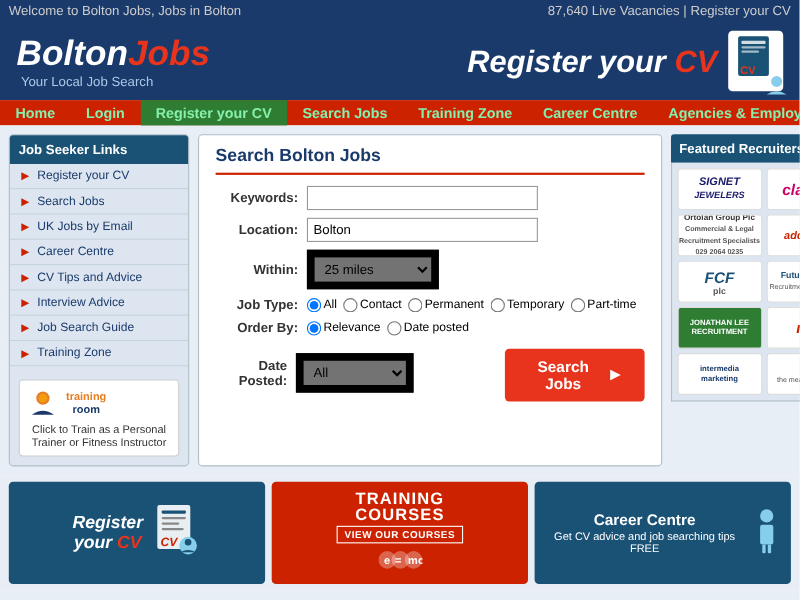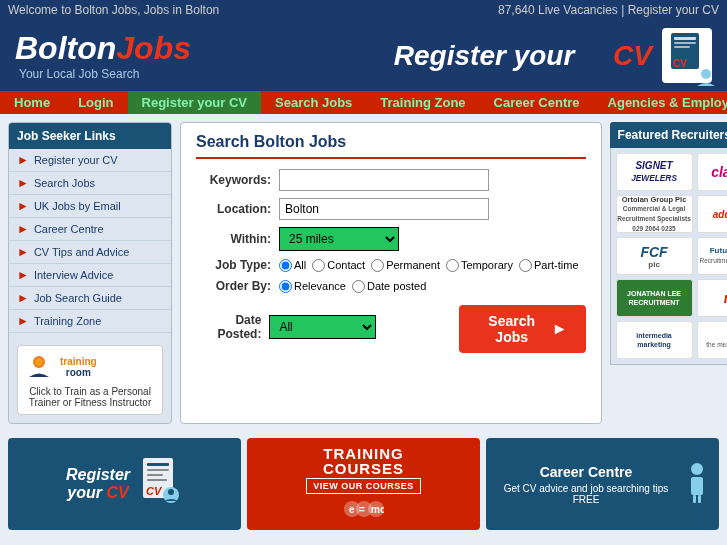--- a/index.html
+++ b/index.html
@@ -9,21 +9,21 @@
     .top-bar { background: #1a3a6b; color: #ccc; font-size: 12px; padding: 3px 8px; display: flex; justify-content: space-between; }
 
     
     .header { background: #1a3a6b; padding: 8px 15px; display: flex; align-items: center; justify-content: space-between; }
     .logo-area {}
     .logo-bolton { font-size: 32px; font-weight: bold; color: #fff; font-style: italic; }
     .logo-bolton span { color: #e8341c; }
     .logo-subtitle { color: #aac8e8; font-size: 12px; margin-left: 4px; }
     .register-cv-banner { display: flex; align-items: center; }
     .register-cv-text { font-size: 28px; font-weight: bold; color: #fff; font-style: italic; margin-right: 10px; }
-    .register-cv-text span { color: #e8341c; margin-left: 31px; }
+    .register-cv-text span { color: #e8341c; }
     .cv-icon { width: 50px; height: 55px; background: #fff; border-radius: 4px; display: flex; align-items: center; justify-content: center; position: relative; }
 
     
     .nav { background: #cc2200; display: flex; align-items: stretch; }
     .nav-item { color: #86efac; padding: 4px 14px; font-size: 13px; font-weight: bold; cursor: pointer; white-space: nowrap; }
     .nav-item.active { background: #2e7d32; }
 
     
     .main-content { display: flex; gap: 0; padding: 8px; background: #e8eef5; }
 
@@ -33,21 +33,21 @@
     .sidebar-item { display: flex; align-items: center; padding: 4px 8px; color: #1a3a6b; cursor: pointer; font-size: 11px; border-bottom: 1px solid #c5d3e0; }
     .sidebar-arrow { color: #cc2200; margin-right: 5px; font-size: 12px; }
     .training-room { background: #fff; border: 1px solid #ccc; border-radius: 4px; padding: 6px; text-align: center; font-size: 10px; color: #333; }
 
     
     .search-area { flex: 1; background: #fff; border: 1px solid #b0bec5; border-radius: 4px; padding: 10px 15px; margin: 0 8px; }
     .search-title { font-size: 16px; font-weight: bold; color: #1a3a6b; border-bottom: 2px solid #cc2200; padding-bottom: 6px; margin-bottom: 10px; }
     .form-row { display: flex; align-items: center; margin-bottom: 7px; }
     .form-label { width: 75px; text-align: right; margin-right: 8px; font-size: 12px; color: #333; font-weight: bold; }
     .form-input { border: 1px solid #999; padding: 3px 5px; font-size: 12px; width: 200px; }
-    .form-select { border: 1px solid #000000; padding: 3px 5px; font-size: 12px; width: 120px; background: #22c55e; }
+    .form-select { border: 7px solid #000000; padding: 3px 5px; font-size: 12px; width: 120px; background: #737373; }
     .radio-group { display: flex; align-items: center; gap: 6px; font-size: 11px; flex-wrap: wrap; }
     .radio-group label { display: flex; align-items: center; gap: 2px; }
     .search-btn { background: #e8341c; color: #fff; border: none; padding: 8px 18px; font-size: 14px; font-weight: bold; border-radius: 4px; cursor: pointer; display: flex; align-items: center; gap: 5px; margin-top: 5px; margin-left: 83px; }
     .search-btn-arrow { font-size: 16px; }
 
     
     .recruiters { width: 170px; flex-shrink: 0; }
     .recruiters-title { background: #1a5276; color: #fff; font-size: 12px; font-weight: bold; padding: 6px 8px; border-radius: 3px 3px 0 0; }
     .recruiters-grid { background: #dde6f0; border: 1px solid #b0bec5; border-top: none; padding: 5px; display: grid; grid-template-columns: 1fr 1fr; gap: 4px; }
     .recruiter-logo { background: #fff; border: 1px solid #ddd; border-radius: 3px; height: 38px; display: flex; align-items: center; justify-content: center; font-size: 9px; text-align: center; font-weight: bold; overflow: hidden; cursor: pointer; }

